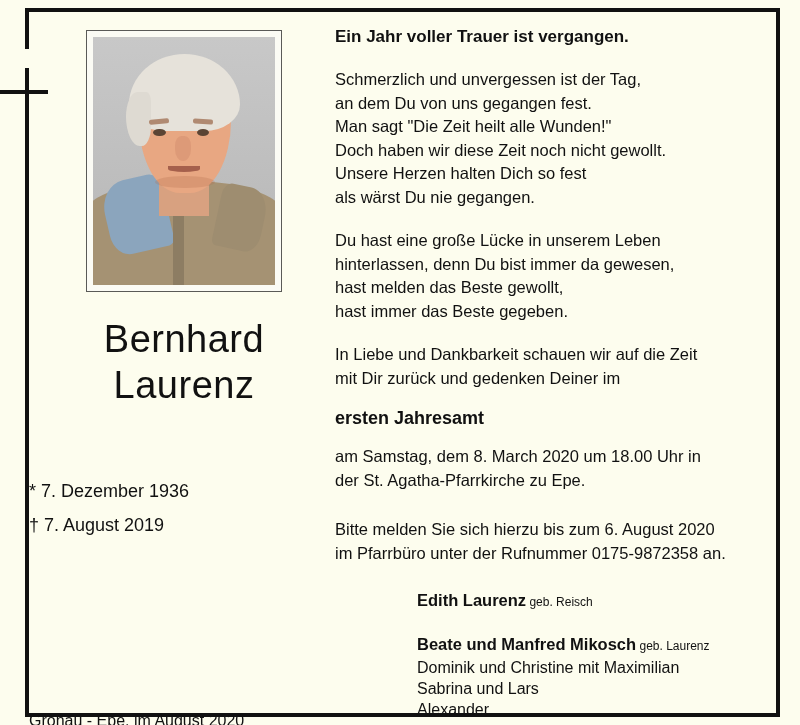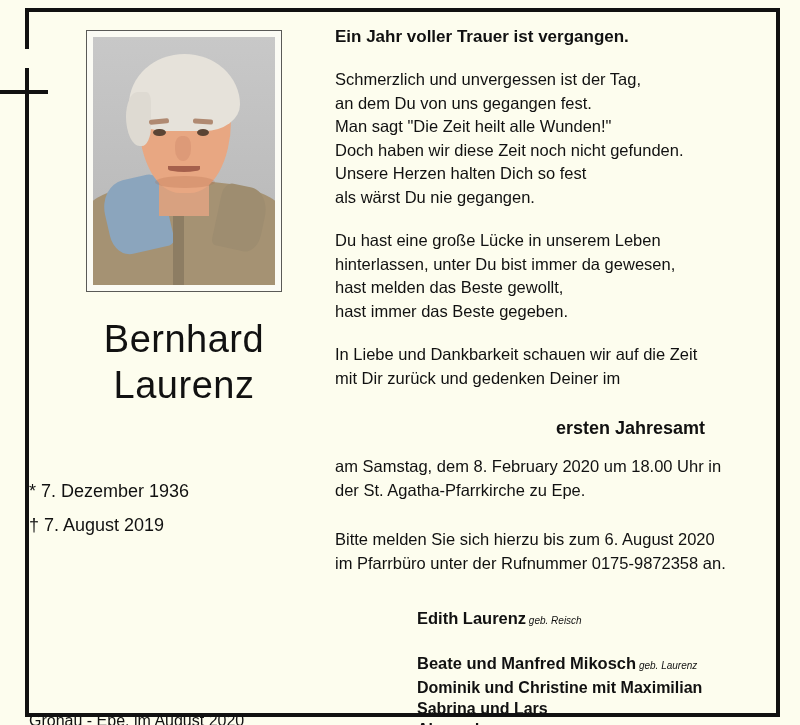--- a/index.html
+++ b/index.html
@@ -261,57 +261,56 @@
     font-size: 17px;
     font-weight: bold;
     line-height: 22px;
     margin: 0 0 20px 0;
   }
   .verse {
     font-size: 16.5px;
     line-height: 23.5px;
     margin: 0 0 20px 0;
   }
-  .verse.tight { margin-bottom: 28px; }
+  .verse.tight { margin-bottom: 18px; }
   .service-title {
     font-size: 18px;
     font-weight: bold;
-    text-align: right;
+    text-align: left;
     margin: 6px 0 16px 0;
     padding-right: 55px;
   }
   .service-info {
     font-size: 16.5px;
     line-height: 23.5px;
     margin: 0 0 26px 0;
   }
   .rsvp {
     font-size: 16.5px;
     line-height: 23.5px;
-    margin: 0 0 32px 0;
+    margin: 0 0 24px 0;
   }
   .family {
     padding-left: 82px;
   }
   .fam-block { margin-bottom: 20px; }
   .fam-block:last-child { margin-bottom: 12px; }
   .fam-primary {
     font-size: 16.5px;
     font-weight: bold;
     line-height: 22px;
   }
   .fam-nee {
-    font-size: 10px;
+    font-size: 12px;
     font-weight: normal;
-    font-style: italic;
   }
   .fam-sub {
     font-size: 16px;
     line-height: 21px;
-    font-weight: bold;
+    font-weight: normal;
   }
 </style>
 </head>
 <body>
 
 <div id="notice">
 
   <div class="frame-top"></div>
   <div class="frame-right"></div>
   <div class="frame-bottom"></div>
@@ -352,29 +351,29 @@
       <div>† 7. August 2019</div>
     </div>
 
     <div class="place-date">Gronau - Epe, im  August 2020</div>
   </div>
 
   <div class="right-col">
 
     <p class="headline">Ein Jahr voller Trauer ist vergangen.</p>
 
-    <p class="verse"><span>Schmerzlich und unvergessen ist der Tag,</span><br><span>an dem Du von uns gegangen fest.</span><br><span>Man sagt "Die Zeit heilt alle Wunden!"</span><br><span>Doch haben wir diese Zeit noch nicht gefunden.</span><br><span>Unsere Herzen halten Dich so fest</span><br><span>als wärst Du nie gegangen.</span></p>
-
-    <p class="verse"><span>Du hast eine große Lücke in unserem Leben</span><br><span>hinterlassen, unter Du bist immer da gewesen,</span><br><span>hast melden das Beste gewollt,</span><br><span>hast immer das Beste gegeben.</span></p>
+    <p class="verse"><span>Schmerzlich und unvergessen ist der Tag,</span><br><span>an dem Du von uns gegangen fest.</span><br><span>Man sagt "Die Zeit heilt alle Wunden!"</span><br><span>Doch haben wir diese Zeit noch nicht gewollt.</span><br><span>Unsere Herzen halten Dich so fest</span><br><span>als wärst Du nie gegangen.</span></p>
+
+    <p class="verse"><span>Du hast eine große Lücke in unserem Leben</span><br><span>hinterlassen, denn Du bist immer da gewesen,</span><br><span>hast melden das Beste gewollt,</span><br><span>hast immer das Beste gegeben.</span></p>
 
     <p class="verse tight"><span>In Liebe und Dankbarkeit schauen wir auf die Zeit</span><br><span>mit Dir zurück und gedenken Deiner im</span></p>
 
     <p class="service-title">ersten Jahresamt</p>
 
-    <p class="service-info"><span>am Samstag, dem 8. February 2020 um 18.00 Uhr in</span><br><span>der St. Agatha-Pfarrkirche zu Epe.</span></p>
+    <p class="service-info"><span>am Samstag, dem 8. March 2020 um 18.00 Uhr in</span><br><span>der St. Agatha-Pfarrkirche zu Epe.</span></p>
 
     <p class="rsvp"><span>Bitte melden Sie sich hierzu bis zum 6. August 2020</span><br><span>im Pfarrbüro unter der Rufnummer 0175-9872358 an.</span></p>
 
     <div class="family">
         <div class="fam-block">
           <div class="fam-primary">Edith Laurenz<span class="fam-nee"> geb. Reisch</span></div>
         </div>
         <div class="fam-block">
           <div class="fam-primary">Beate und Manfred Mikosch<span class="fam-nee"> geb. Laurenz</span></div>
           <div class="fam-sub">Dominik und Christine mit Maximilian</div>

